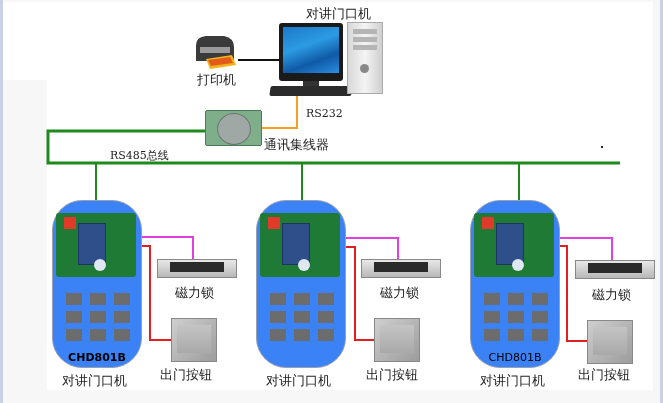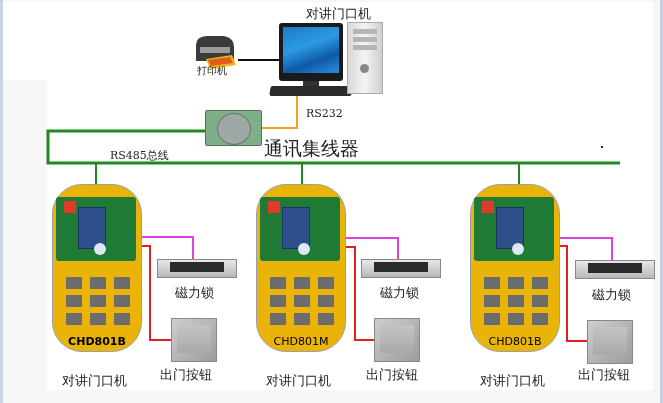--- a/index.html
+++ b/index.html
@@ -20,21 +20,21 @@
     background:linear-gradient(160deg,#1b79c9 0%,#2c9be3 40%,#0f5aa7 70%,#2a8de0 100%); }
   .monitor-stand { position:absolute; left:303px; top:81px; width:16px; height:8px; background:#333; }
   .keyboard { position:absolute; left:270px; top:86px; width:82px; height:10px; background:#2b2b2b; border-radius:2px; transform:skewX(-8deg); }
   .tower { position:absolute; left:347px; top:22px; width:34px; height:70px; background:linear-gradient(90deg,#d8d8d8,#f4f4f4,#cfcfcf); border:1px solid #aaa; }
   .tower .bay { position:absolute; left:5px; right:5px; height:5px; background:#b5b5b5; }
   .tower .logo { position:absolute; left:12px; top:41px; width:9px; height:9px; border-radius:50%; background:#888; }
   
   .hub { position:absolute; left:205px; top:110px; width:55px; height:34px; background:#7fae8a; border:1px solid #4c7a55; border-radius:2px; }
   .hub .disc { position:absolute; left:11px; top:2px; width:32px; height:30px; border-radius:50%; background:#9fa8a4; border:1px solid #6b746f; }
   
-  .unit { position:absolute; width:88px; height:166px; top:184px; background:#eab308; border:1px solid #9a9fb0; border-radius:30px; }
+  .unit { position:absolute; width:88px; height:166px; top:200px; background:#3b82f6; border:1px solid #9a9fb0; border-radius:30px; }
   .pcb { position:absolute; left:3px; top:12px; width:80px; height:64px; background:#1f7a35; border-radius:3px; }
   .pcb .module { position:absolute; left:22px; top:10px; width:26px; height:40px; background:#2f4f8a; border:1px solid #1c3566; }
   .pcb .relay { position:absolute; left:8px; top:4px; width:12px; height:12px; background:#e03a2a; }
   .pcb .buzzer { position:absolute; left:38px; top:46px; width:12px; height:12px; border-radius:50%; background:#dfe8f2; }
   .keypad { position:absolute; left:13px; top:92px; width:64px; display:grid; grid-template-columns:repeat(3,16px); gap:6px 8px; }
   .key { width:16px; height:12px; background:#6c6c6c; }
   .model { position:absolute; left:0; right:0; top:150px; text-align:center; font-family:"DejaVu Sans", sans-serif; font-size:11px; color:#000; }
   .model.bold { font-weight:bold; }
   
   .lock { position:absolute; width:78px; height:17px; background:linear-gradient(#e8e8e8,#b8b8b8); border:1px solid #888; }
@@ -85,28 +85,28 @@
     <div class="bay" style="top:22px"></div>
   <div class="logo"></div>
 </div>
 
 <svg class="printer" viewBox="0 0 50 38">
   <path d="M6 12 Q6 4 16 3 L34 3 Q44 5 44 14 L44 28 L6 28 Z" fill="#3a3a3a"></path>
   <rect x="10" y="14" width="30" height="6" fill="#9a9a9a"></rect>
   <path d="M16 26 L42 22 L46 32 L20 36 Z" fill="#f2b41c"></path>
   <path d="M18 27 L40 24 L43 30 L21 33 Z" fill="#e35b1a"></path>
 </svg>
-<span class="lbl" style="left:197px;top:64px;font-size:10px;">打印机</span>
+<span class="lbl" style="left:197px;top:71px;font-size:13px;">打印机</span>
 
 <span class="lbl serif-bold" style="left:306px;top:107px;">RS232</span>
 
 <div class="hub">
     <div class="disc"></div>
   </div>
-<span class="lbl" style="left:264px;top:136px;font-size:19px;">通讯集线器</span>
+<span class="lbl" style="left:264px;top:136px;font-size:13px;">通讯集线器</span>
 
 <span class="lbl" style="left:110px;top:148px;font-size:11px;">RS485总线</span>
 
 <div class="dot"></div>
 
 <div class="unit" style="left:52px;">
   <div class="pcb">
       <div class="relay"></div>
       <div class="module"></div>
       <div class="buzzer"></div>
@@ -144,21 +144,20 @@
     <div class="key"></div>
       <div class="key"></div>
       <div class="key"></div>
     <div class="key"></div>
       <div class="key"></div>
       <div class="key"></div>
     <div class="key"></div>
       <div class="key"></div>
       <div class="key"></div>
   </div>
-  <div class="model">CHD801M</div>
 </div>
 <span class="lbl" style="left:266px;top:372px;font-size:13px;">对讲门口机</span>
 <div class="lock" style="left:361px;top:259px;">
     <div class="bar"></div>
   </div>
 <span class="lbl" style="left:380px;top:284px;font-size:13px;">磁力锁</span>
 <div class="exitbtn" style="left:374px;top:318px;">
     <div class="face"></div>
   </div>
 <span class="lbl" style="left:366px;top:366px;font-size:13px;">出门按钮</span>

